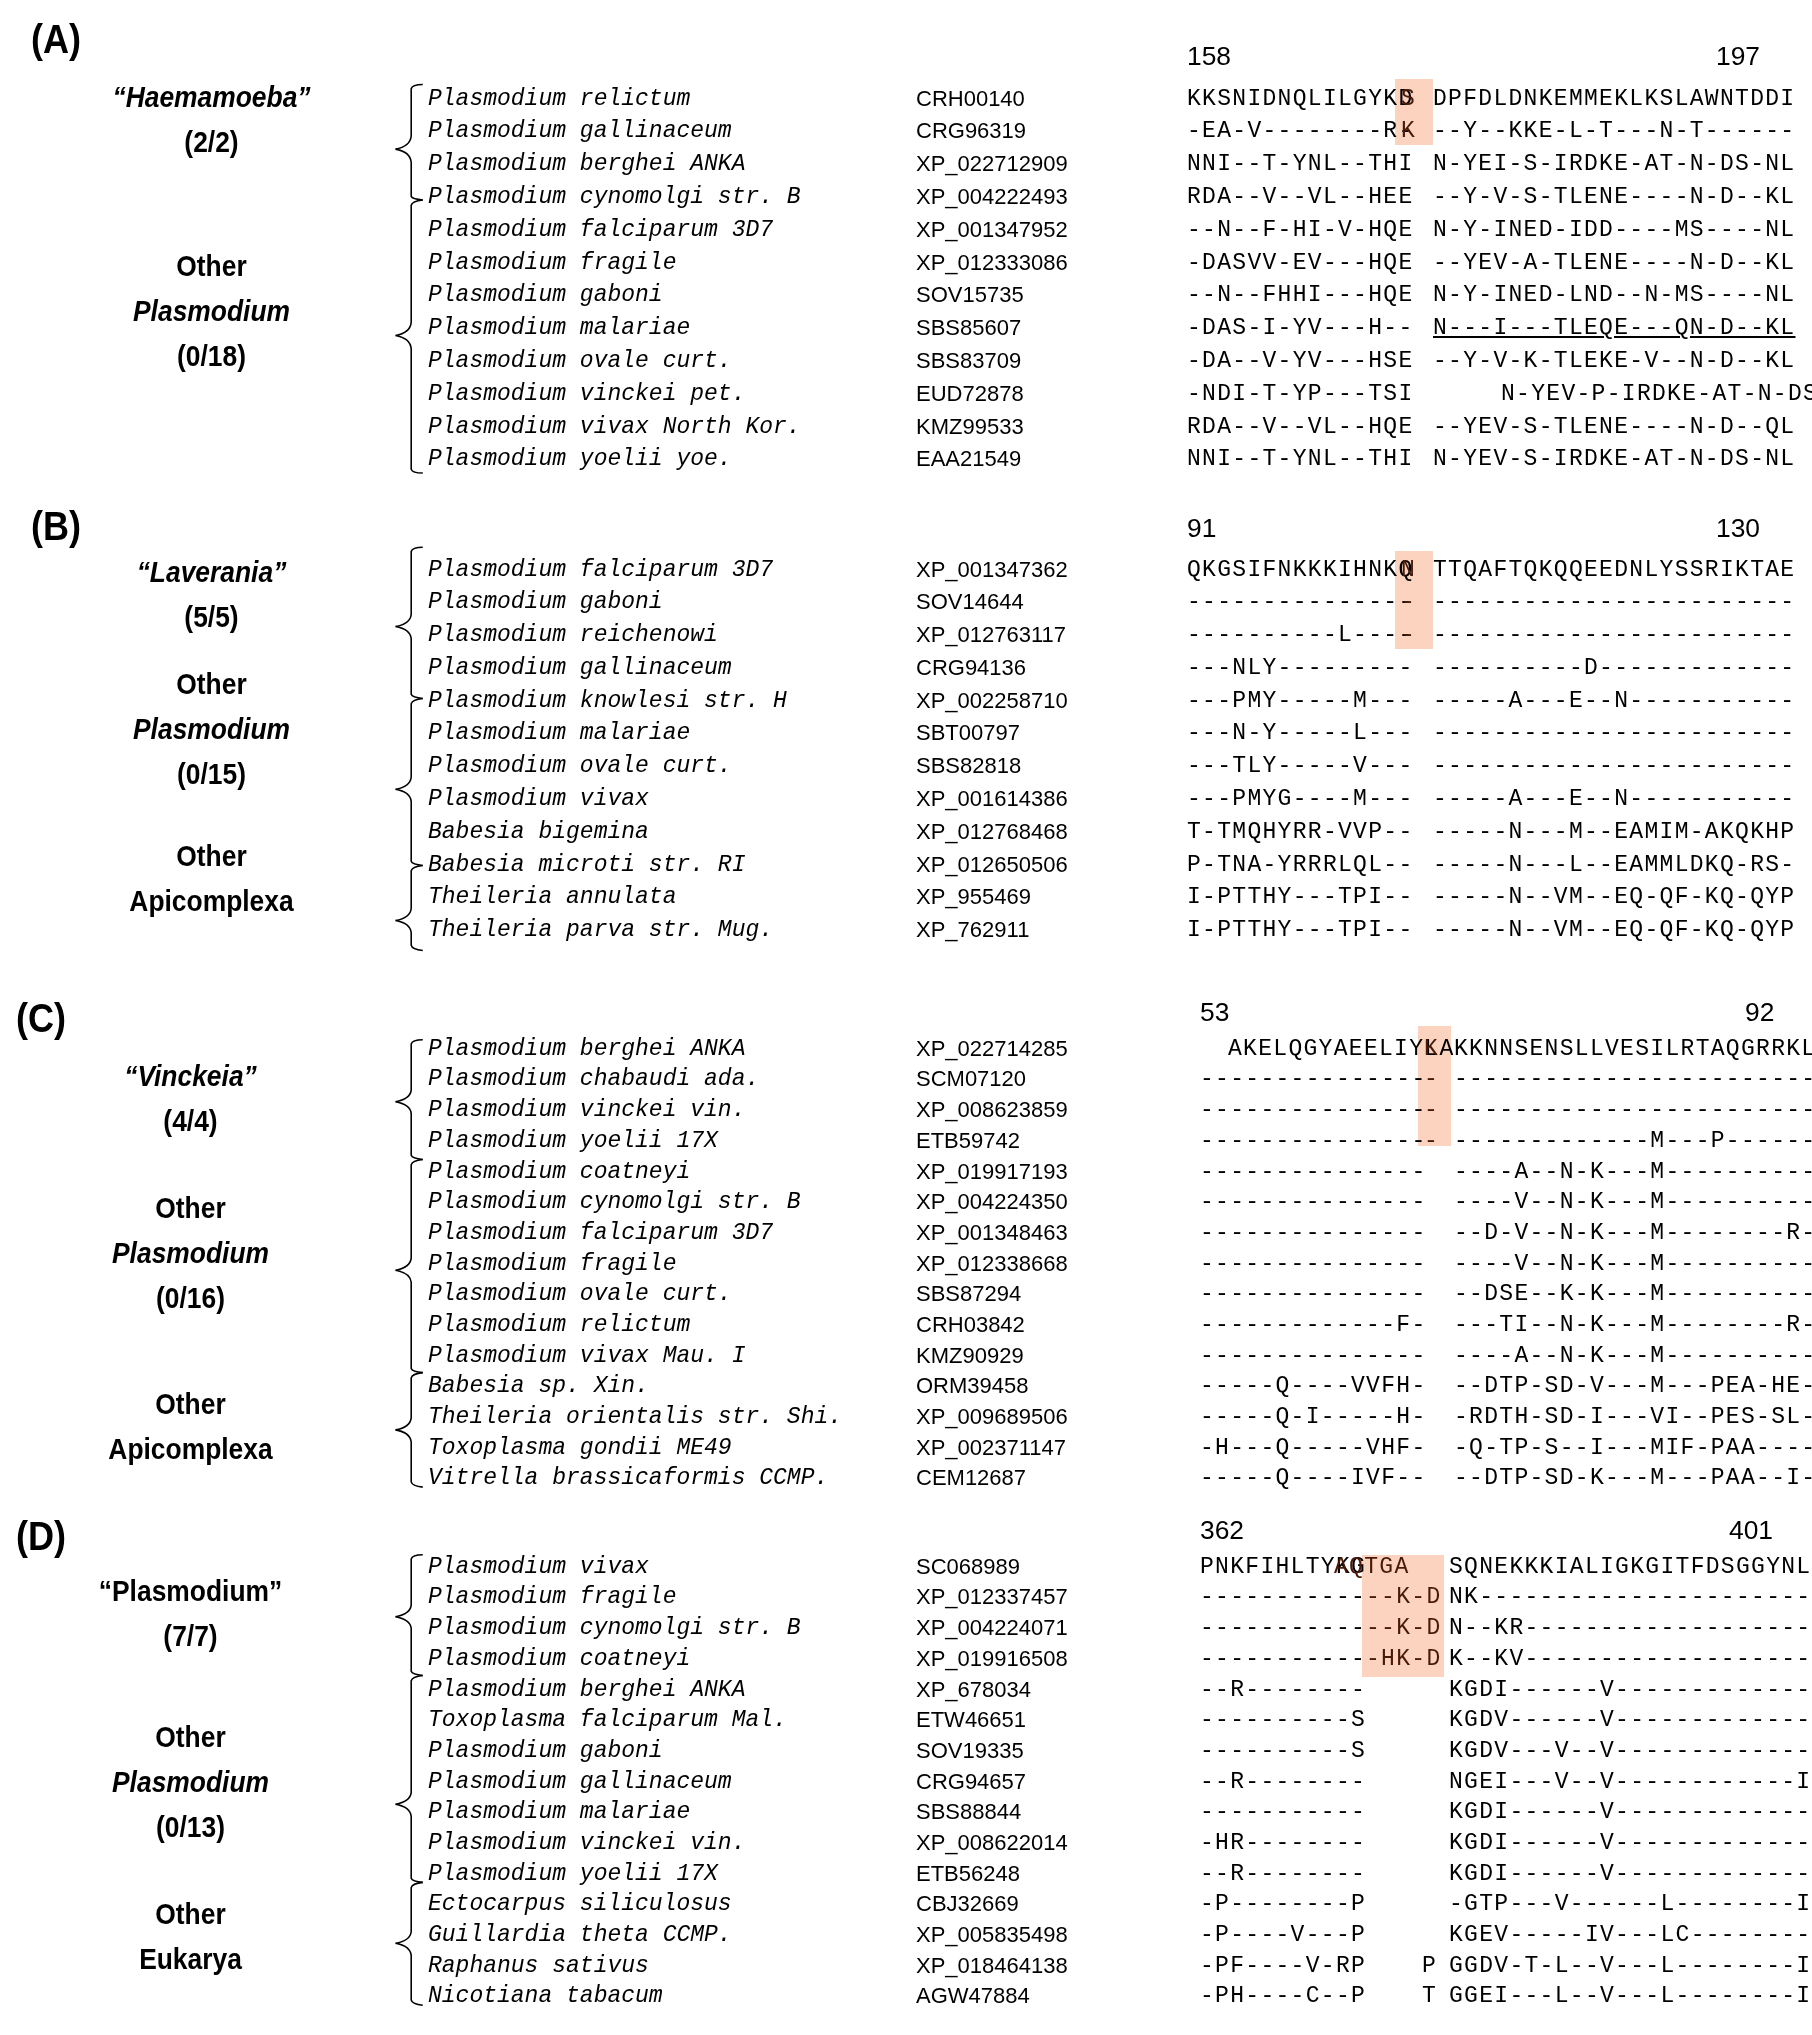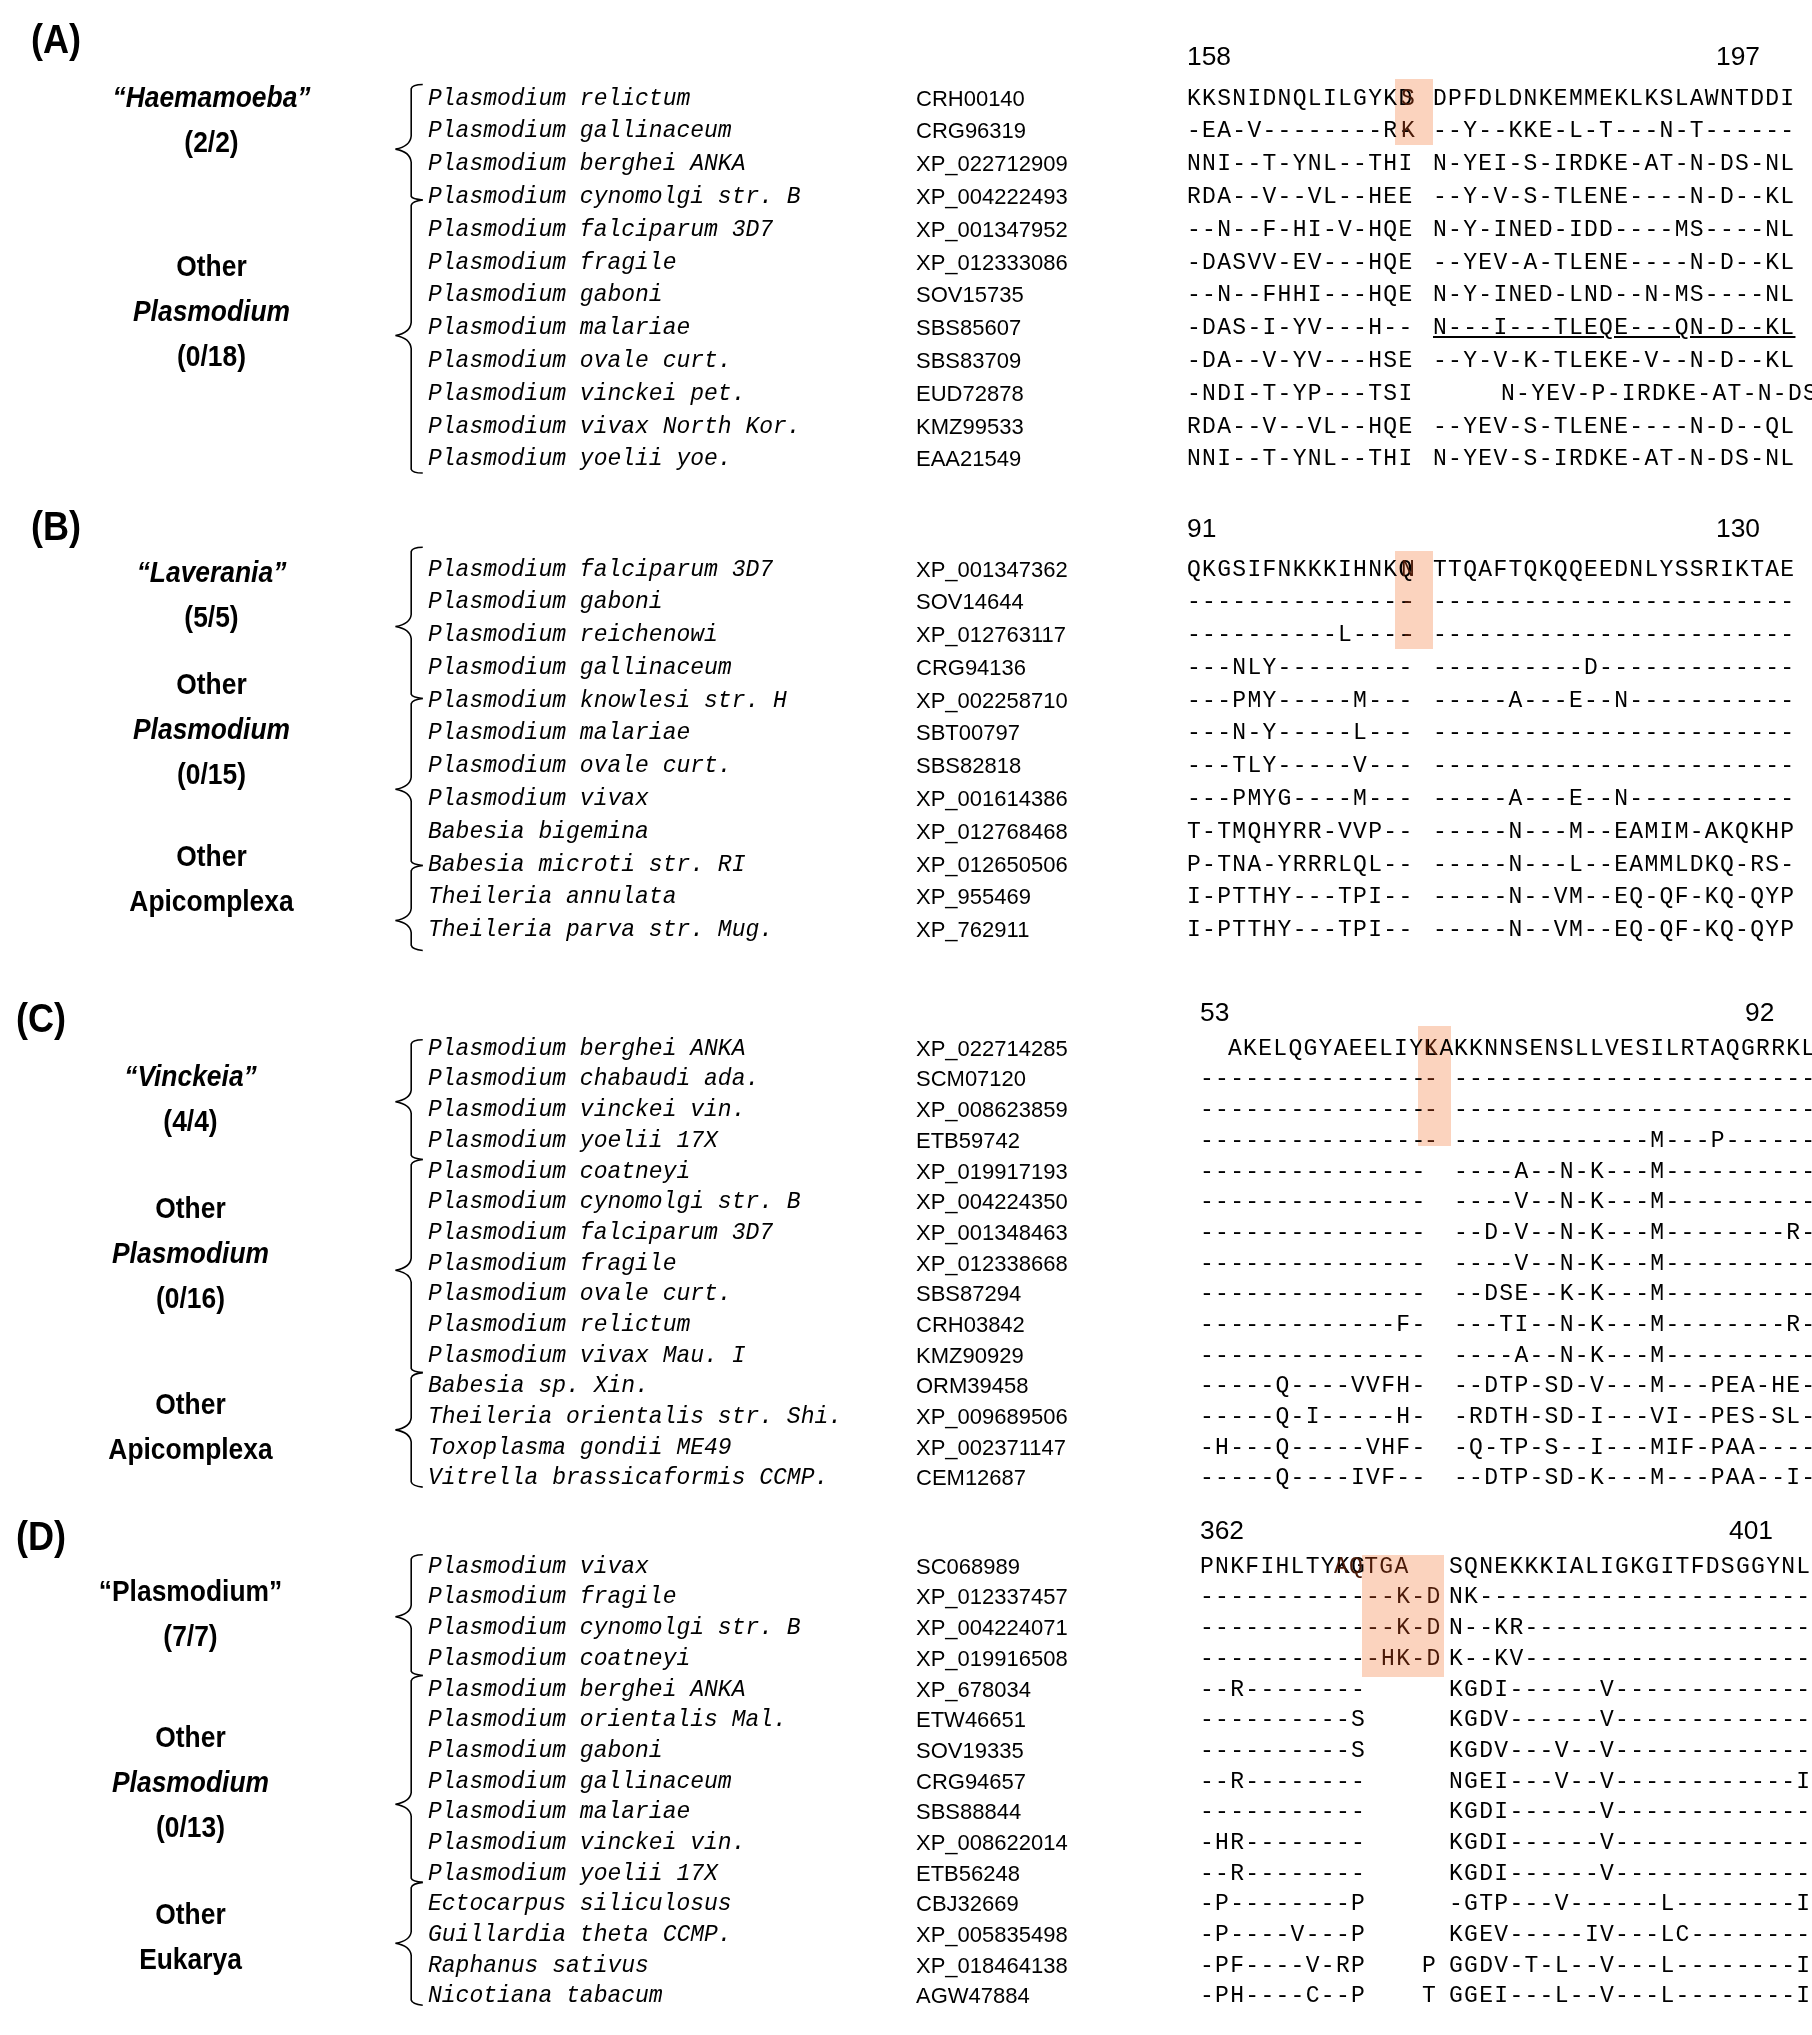--- a/index.html
+++ b/index.html
@@ -403,21 +403,21 @@
         <span class="seq hl" style="left:1366px;">-HK-D</span>
         <span class="seq" style="left:1449px;">K--KV-------------------</span>
       </div>
     <div class="row" style="top:175px;">
         <span class="species">Plasmodium berghei ANKA</span>
         <span class="acc">XP_678034</span>
         <span class="seq" style="left:1200px;">--R--------</span>
         <span class="seq" style="left:1449px;">KGDI------V-------------</span>
       </div>
     <div class="row" style="top:205px;">
-        <span class="species">Plasmodium orientalis Mal.</span>
+        <span class="species">Toxoplasma falciparum Mal.</span>
         <span class="acc">ETW46651</span>
         <span class="seq" style="left:1200px;">----------S</span>
         <span class="seq" style="left:1449px;">KGDV------V-------------</span>
       </div>
     <div class="row" style="top:236px;">
         <span class="species">Plasmodium gaboni</span>
         <span class="acc">SOV19335</span>
         <span class="seq" style="left:1200px;">----------S</span>
         <span class="seq" style="left:1449px;">KGDV---V--V-------------</span>
       </div>

